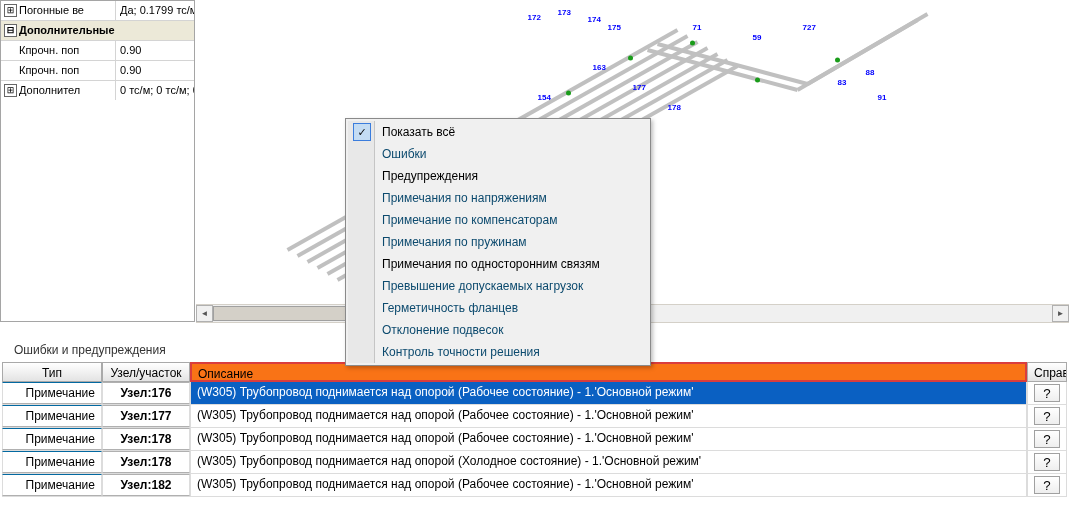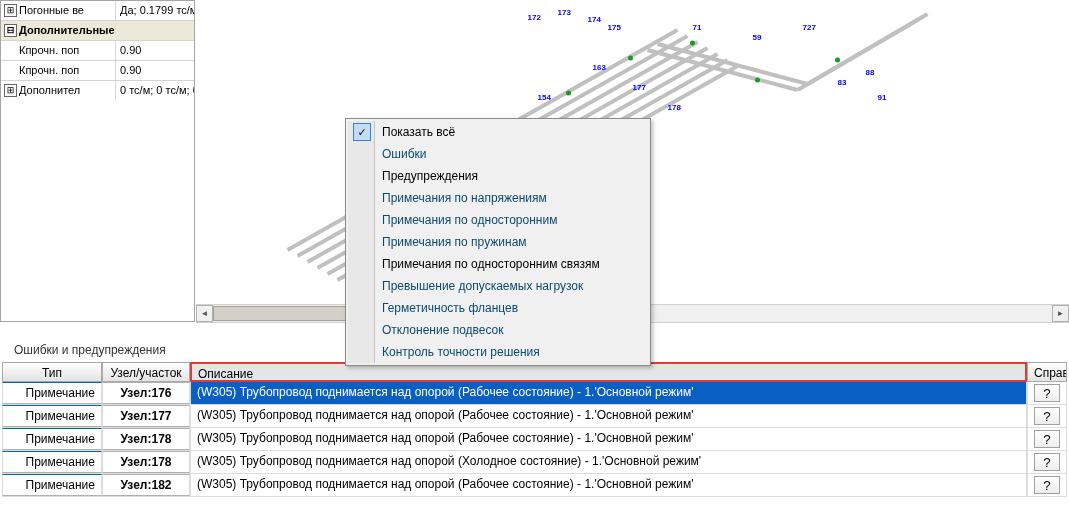--- a/index.html
+++ b/index.html
@@ -163,21 +163,21 @@
     background: linear-gradient(#ffffff,#e3e3e3);
     border: 1px solid #a9a9a9;
     text-align: center;
   }
   .col-type   { width: 100px; }
   .col-node   { width: 88px; }
   .col-desc   { flex: 1; }
   .col-help   { width: 40px; }
   .desc-header.hcell {
     border: 2px solid #d93d3d;
-    background: #e5e5e5;
+    background: #f97316;
     text-align: left;
   }
   .row {
     display: flex;
     height: 22px;
     border-bottom: 1px solid #dcdcdc;
   }
   .row .cell {
     border-right: 1px solid #dcdcdc;
     border-left: 1px solid #dcdcdc;
@@ -386,21 +386,21 @@
     </div>
 </div>
 
 <div class="ctx-menu">
   <div class="ctx-gutter"></div>
   <div id="ctx-host">
       <div class="ctx-item"><span class="ctx-check">✓</span><span>Показать всё</span></div>
       <div class="ctx-item disabled"><span>Ошибки</span></div>
       <div class="ctx-item"><span>Предупреждения</span></div>
       <div class="ctx-item disabled"><span>Примечания по напряжениям</span></div>
-      <div class="ctx-item disabled"><span>Примечания по односторонним</span></div>
+      <div class="ctx-item disabled"><span>Примечание по компенсаторам</span></div>
       <div class="ctx-item disabled"><span>Примечания по пружинам</span></div>
       <div class="ctx-item"><span>Примечания по односторонним связям</span></div>
       <div class="ctx-item disabled"><span>Превышение допускаемых нагрузок</span></div>
       <div class="ctx-item disabled"><span>Герметичность фланцев</span></div>
       <div class="ctx-item disabled"><span>Отклонение подвесок</span></div>
       <div class="ctx-item disabled"><span>Контроль точности решения</span></div>
     </div>
 </div>
 
 </body></html>

